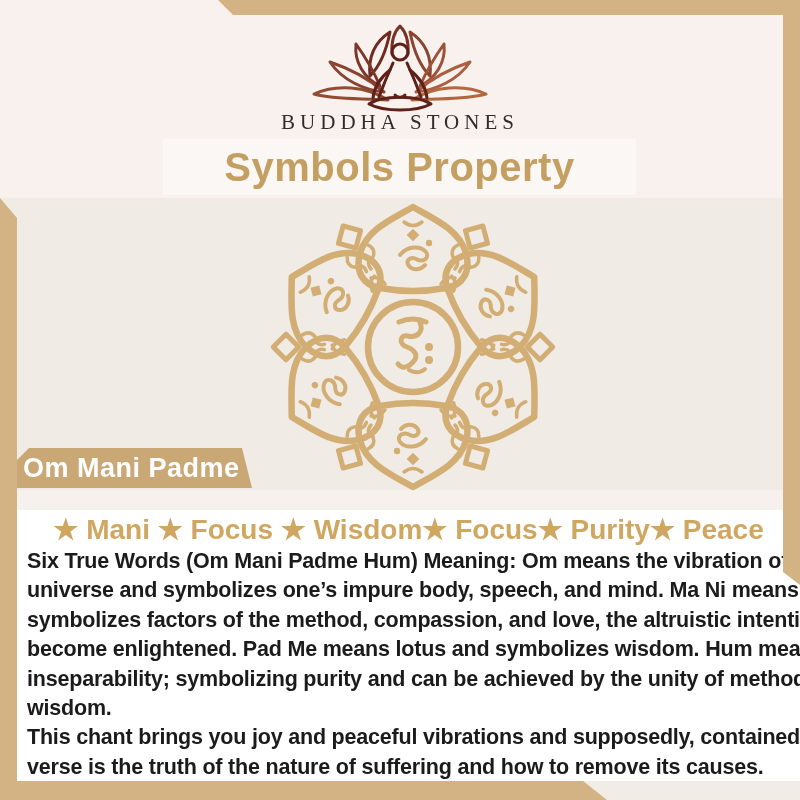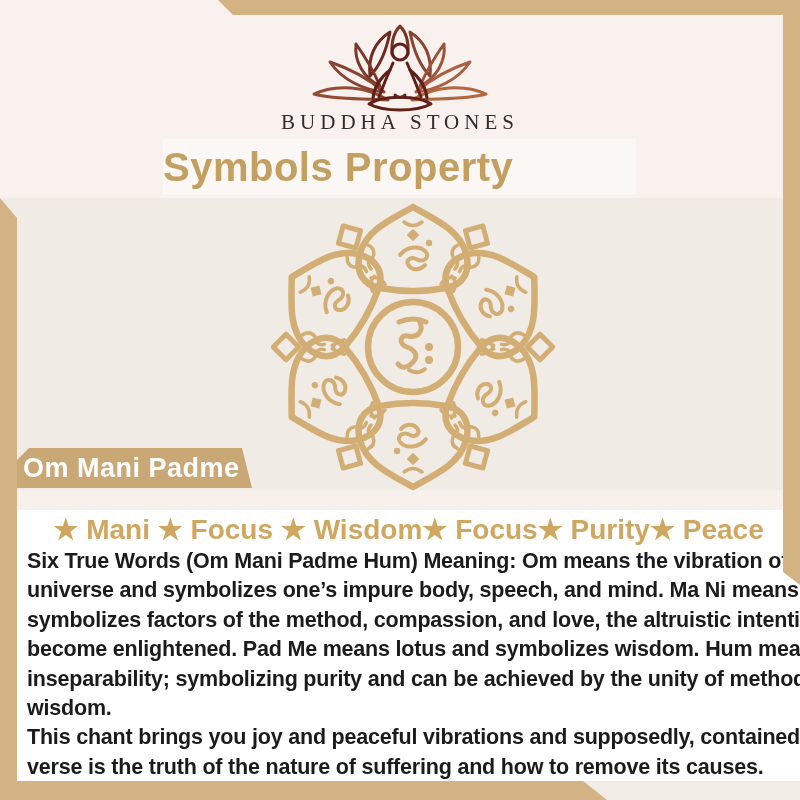--- a/index.html
+++ b/index.html
@@ -19,21 +19,21 @@
   .frame-bottom{position:absolute;left:0;top:781px;width:607px;height:19px;background:#d3b384;
     clip-path:polygon(0 0,583px 0,100% 100%,0 100%);}
   .accent-sq1{position:absolute;left:0;top:413px;width:14px;height:42px;background:#c6a678;}
   .accent-sq2{position:absolute;left:0;top:492px;width:14px;height:18px;background:#ae8d5f;}
 
   
   .logo{position:absolute;left:300px;top:14px;width:200px;height:110px;}
   .brand{position:absolute;left:0;top:110px;width:800px;text-align:center;
     font-family:"Liberation Serif",serif;font-size:21px;letter-spacing:5px;color:#322b2c;}
   .heading-band{position:absolute;left:163px;top:139px;width:473px;height:56px;background:#fbf7f5;}
-  .heading{width:100%;height:56px;line-height:56px;
+  .heading{width:100%;height:56px;line-height:56px;text-align:center;
     font-size:40px;font-weight:bold;color:#c49f62;letter-spacing:0.5px;}
 
   
   .main-card{position:absolute;left:0;top:198px;width:800px;height:292px;background:#f0ebe5;}
   .mandala{position:absolute;left:266px;top:200px;width:294px;height:294px;}
   .sub-band{position:absolute;left:17px;top:490px;width:783px;height:20px;background:#f7f1ee;}
 
   
   .ribbon{position:absolute;left:17px;top:448px;width:236px;height:40px;background:#c9a875;
     clip-path:polygon(12px 0,225px 0,235px 100%,0 100%,0 12px);}

